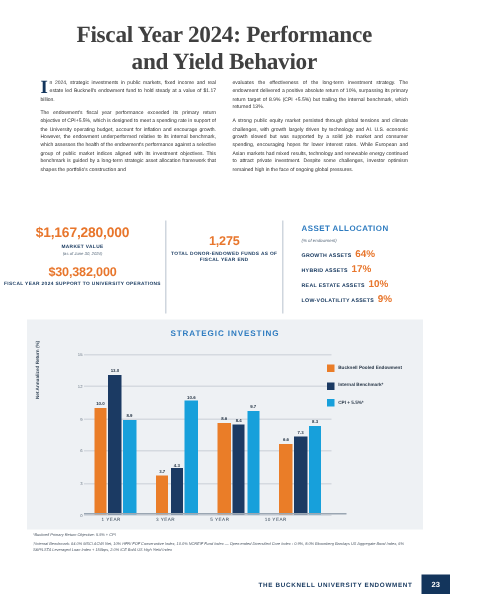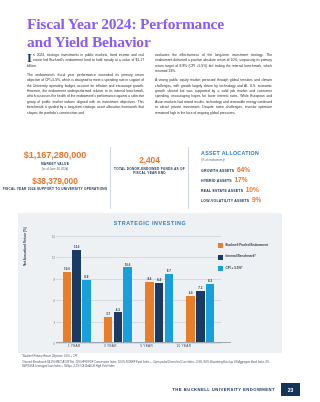--- a/index.html
+++ b/index.html
@@ -12,24 +12,25 @@
     overflow: hidden;
   }
   .page { position: absolute; inset: 0; padding: 0; }
 
   
   .title {
     font-family: "Liberation Serif", serif;
     font-weight: bold;
     font-size: 15.5px;
     line-height: 1.16;
-    color: #8b5cf6;
+    color: #404040;
     position: absolute;
     left: 27px; top: 15px; width: 245px;
     letter-spacing: -0.2px;
+    text-align: center;
   }
 
   
   .cols { position: absolute; left: 27px; top: 53px; width: 246px; display: flex; gap: 11px; }
   .col { width: 117px; }
   .col p {
     font-size: 3.35px;
     line-height: 1.62;
     color: #2c2c2c;
     text-align: justify;
@@ -217,29 +218,29 @@
 
   <div class="stats">
     <div class="stat-col a">
       <div class="stat-block">
         <div class="stat-big">$1,167,280,000</div>
         <div class="stat-lbl">MARKET VALUE</div>
         <div class="stat-sub">(as of June 30, 2024)</div>
       </div>
       <div class="stat-gap"></div>
       <div class="stat-block">
-        <div class="stat-big sm">$38,379,000</div>
+        <div class="stat-big sm">$30,382,000</div>
         <div class="stat-lbl">FISCAL YEAR 2024 SUPPORT TO UNIVERSITY OPERATIONS</div>
       </div>
     </div>
 
     <div class="stat-col b">
       <div class="stat-gap"></div>
       <div class="stat-block">
-        <div class="stat-big sm">2,404</div>
+        <div class="stat-big sm">1,275</div>
         <div class="stat-lbl">TOTAL DONOR-ENDOWED FUNDS AS OF FISCAL YEAR END</div>
       </div>
     </div>
 
     <div class="alloc divider-r">
       <div class="alloc-title">ASSET ALLOCATION</div>
       <div class="alloc-sub">(% of endowment)</div>
       <div class="alloc-row">
         <span class="alloc-name">GROWTH ASSETS</span>
         <span class="alloc-val">64%</span>

